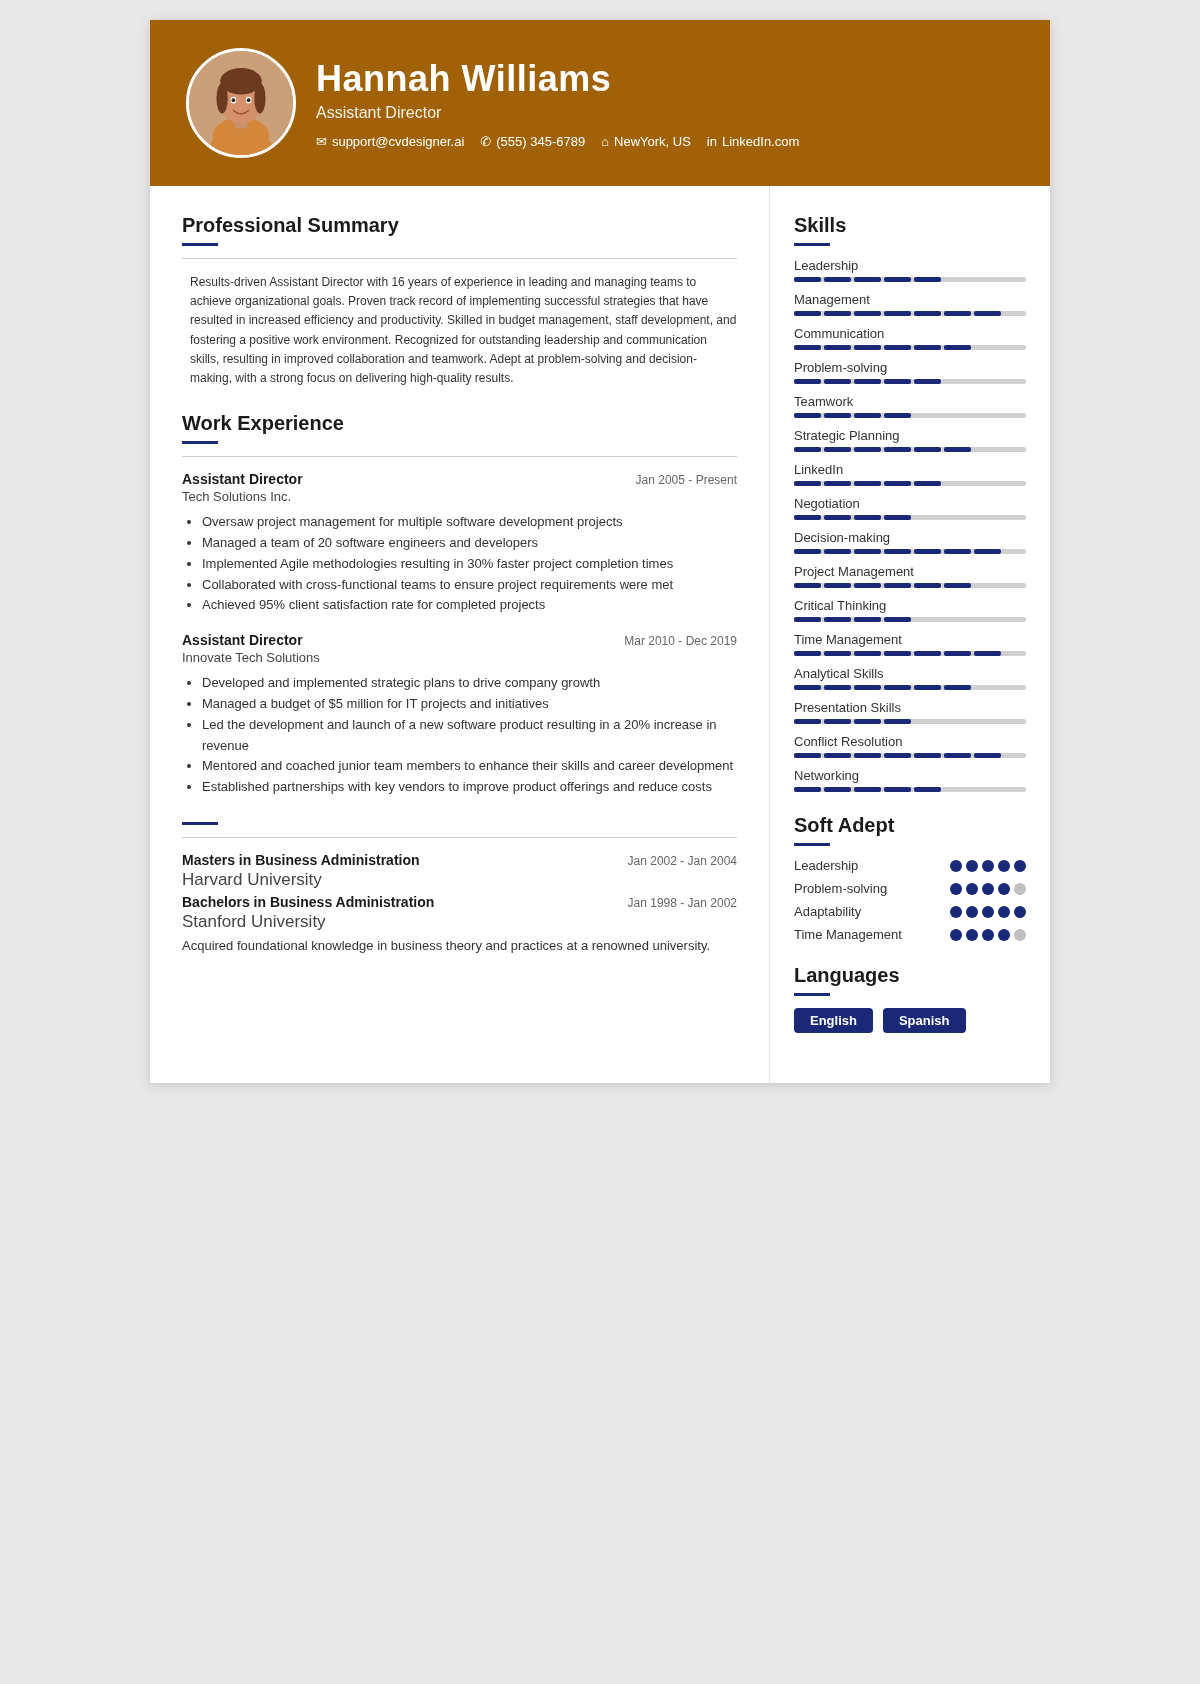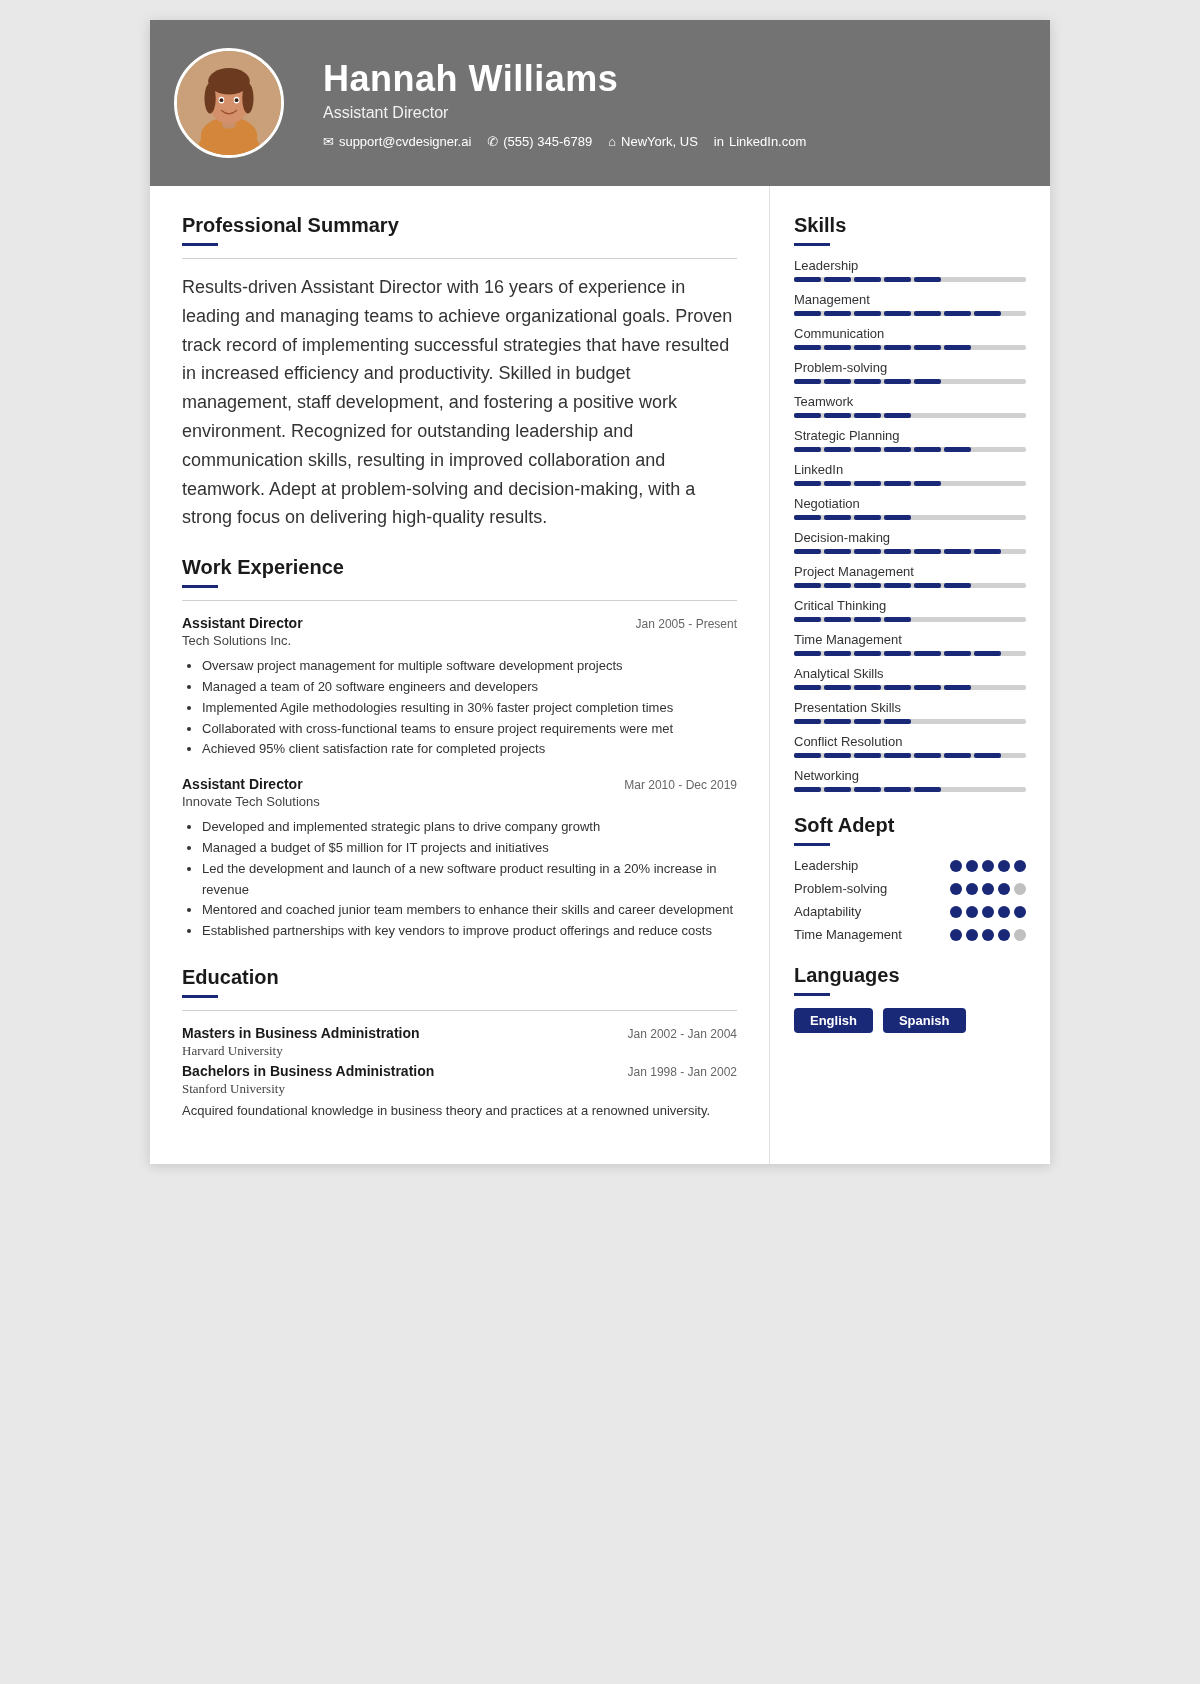--- a/index.html
+++ b/index.html
@@ -12,26 +12,26 @@
       min-height: 100vh;
       padding: 20px;
     }
     .resume {
       width: 900px;
       background: #fff;
       box-shadow: 0 2px 12px rgba(0,0,0,0.15);
     }
     
     .header {
-      background: #737373;
+      background: #a16207;
       color: #fff;
-      padding: 28px 24px;
+      padding: 28px 36px;
       display: flex;
       align-items: center;
-      gap: 39px;
+      gap: 20px;
     }
     .avatar {
       width: 110px;
       height: 110px;
       border-radius: 50%;
       background: #b8956a;
       overflow: hidden;
       flex-shrink: 0;
       border: 3px solid #fff;
       display: flex;
@@ -95,23 +95,24 @@
       background: #1a2878;
       margin-bottom: 12px;
     }
     .section-divider {
       border: none;
       border-top: 1px solid #d0d0d0;
       margin-bottom: 14px;
     }
     
     .summary-text {
-      font-size: 18px;
+      font-size: 12px;
       line-height: 1.6;
       color: #333;
+      margin-left: 8px;
     }
     
     .work-section { margin-top: 24px; }
     .job-header {
       display: flex;
       justify-content: space-between;
       align-items: baseline;
       margin-bottom: 2px;
     }
     .job-title {
@@ -137,24 +138,23 @@
       margin-bottom: 16px;
     }
     
     .edu-section { margin-top: 24px; }
     .edu-degree {
       font-weight: bold;
       font-size: 14px;
       color: #1a1a1a;
     }
     .edu-school {
-      font-size: 13px;
+      font-size: 17px;
       color: #444;
       margin-bottom: 4px;
-      font-family: Liberation Serif, serif;
     }
     .edu-desc {
       font-size: 13px;
       color: #333;
       line-height: 1.5;
       margin-bottom: 16px;
     }
     
     .skill-item {
       margin-bottom: 10px;
@@ -309,21 +309,20 @@
                 <li>Managed a budget of $5 million for IT projects and initiatives</li>
                 <li>Led the development and launch of a new software product resulting in a 20% increase in revenue</li>
                 <li>Mentored and coached junior team members to enhance their skills and career development</li>
                 <li>Established partnerships with key vendors to improve product offerings and reduce costs</li>
               </ul>
             </div>
           </div>
       </div>
 
       <div class="edu-section">
-        <div class="section-title">Education</div>
         <div class="section-underline"></div>
         <hr class="section-divider">
         <div id="edu-container">
             <div>
               <div class="job-header">
                 <div class="edu-degree">Masters in Business Administration</div>
                 <div class="job-date">Jan 2002 - Jan 2004</div>
               </div>
               <div class="edu-school">Harvard University</div>
             </div>

